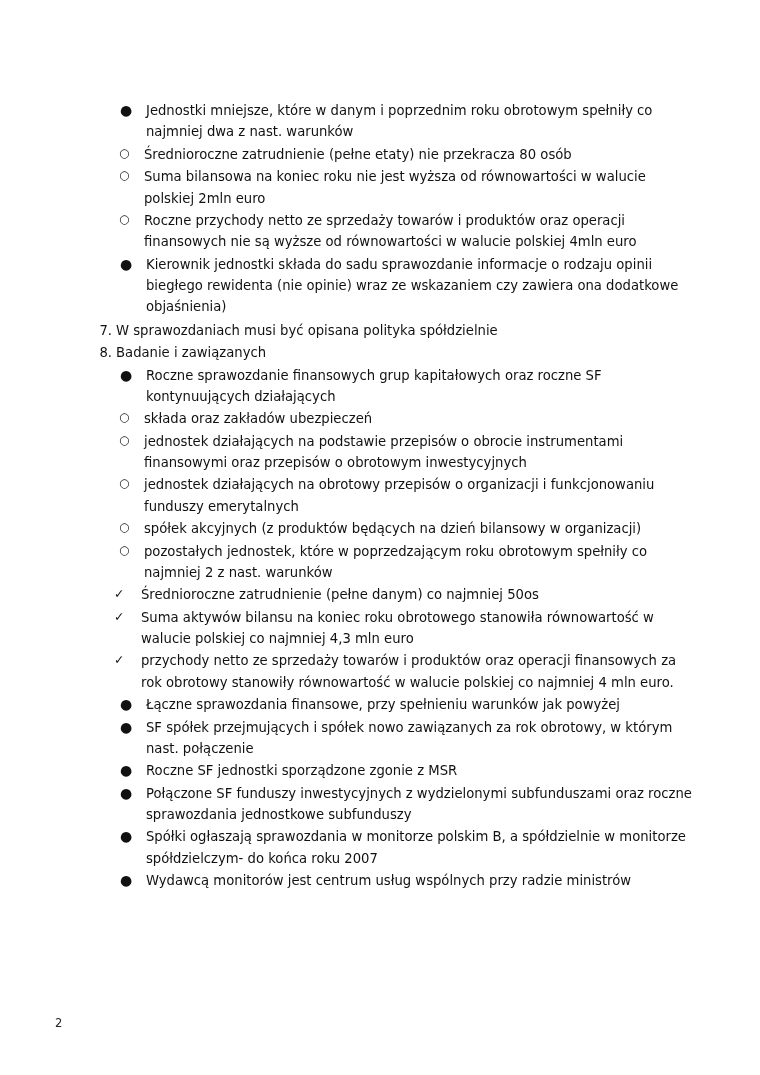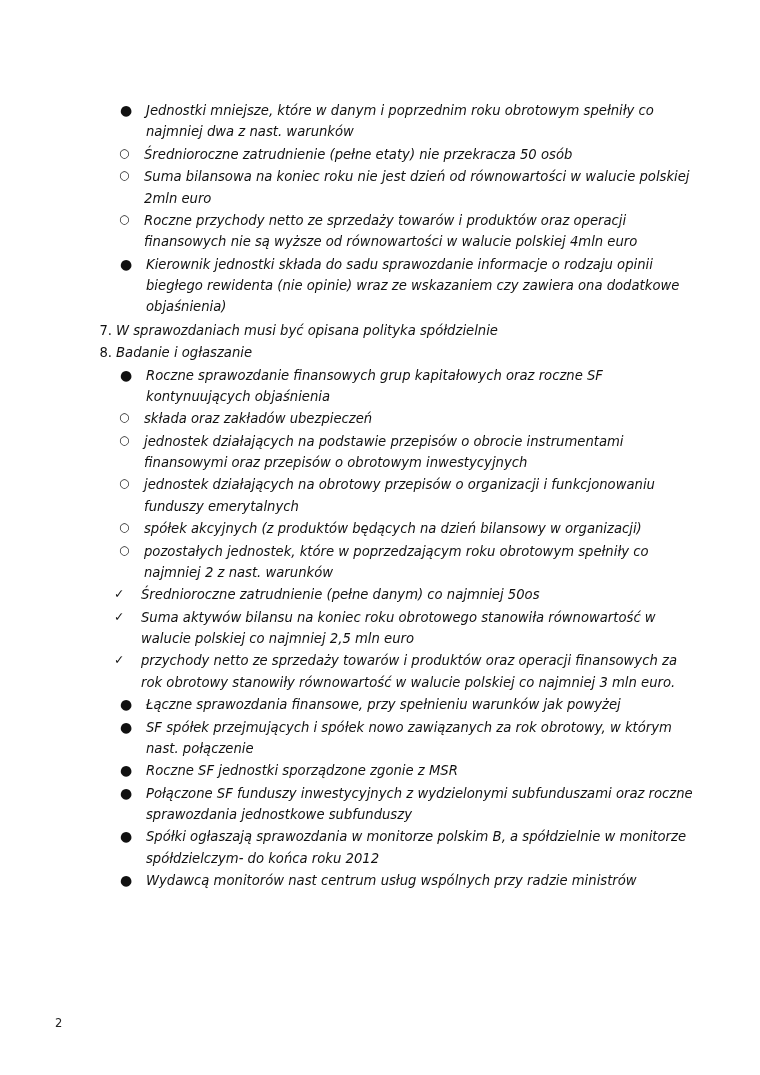--- a/index.html
+++ b/index.html
@@ -85,21 +85,20 @@
     padding-left: 27px;
   }
   .lvl-check > li > .marker {
     position: absolute;
     left: 0;
     top: 0;
     font-size: 12.5px;
   }
   .txt {
     display: block;
-    font-style: italic;
   }
   .page-number {
     position: absolute;
     left: 55px;
     bottom: 45px;
     font-size: 11.5px;
     color: #222;
   }
 </style>
 </head>
@@ -109,51 +108,51 @@
   <div class="doc-body" id="doc-body">
       <ul class="lvl-bullet">
         <li>
           <span class="marker">●</span>
           <span class="txt">Jednostki mniejsze, które w danym i poprzednim roku obrotowym spełniły co najmniej dwa z nast. warunków</span>
         </li>
       </ul>
       <ul class="lvl-circle">
         <li>
           <span class="marker">○</span>
-          <span class="txt">Średnioroczne zatrudnienie (pełne etaty) nie przekracza 50 osób</span>
-        </li>
-        <li>
-          <span class="marker">○</span>
-          <span class="txt">Suma bilansowa na koniec roku nie jest dzień od równowartości w walucie polskiej 2mln euro</span>
+          <span class="txt">Średnioroczne zatrudnienie (pełne etaty) nie przekracza 80 osób</span>
+        </li>
+        <li>
+          <span class="marker">○</span>
+          <span class="txt">Suma bilansowa na koniec roku nie jest wyższa od równowartości w walucie polskiej 2mln euro</span>
         </li>
         <li>
           <span class="marker">○</span>
           <span class="txt">Roczne przychody netto ze sprzedaży towarów i produktów oraz operacji finansowych nie są wyższe od równowartości w walucie polskiej 4mln euro</span>
         </li>
       </ul>
       <ul class="lvl-bullet">
         <li>
           <span class="marker">●</span>
           <span class="txt">Kierownik jednostki składa do sadu sprawozdanie informacje o rodzaju opinii biegłego rewidenta (nie opinie) wraz ze wskazaniem czy zawiera ona dodatkowe objaśnienia)</span>
         </li>
       </ul>
       <ol class="lvl-num">
         <li>
           <span class="marker">7.</span>
           <span class="txt">W sprawozdaniach musi być opisana polityka spółdzielnie</span>
         </li>
         <li>
           <span class="marker">8.</span>
-          <span class="txt">Badanie i ogłaszanie</span>
+          <span class="txt">Badanie i zawiązanych</span>
         </li>
       </ol>
       <ul class="lvl-bullet">
         <li>
           <span class="marker">●</span>
-          <span class="txt">Roczne sprawozdanie finansowych grup kapitałowych oraz roczne SF kontynuujących objaśnienia</span>
+          <span class="txt">Roczne sprawozdanie finansowych grup kapitałowych oraz roczne SF kontynuujących działających</span>
         </li>
       </ul>
       <ul class="lvl-circle">
         <li>
           <span class="marker">○</span>
           <span class="txt">składa oraz zakładów ubezpieczeń</span>
         </li>
         <li>
           <span class="marker">○</span>
           <span class="txt">jednostek działających na podstawie przepisów o obrocie instrumentami finansowymi oraz przepisów o obrotowym inwestycyjnych</span>
@@ -171,25 +170,25 @@
           <span class="txt">pozostałych jednostek, które w poprzedzającym roku obrotowym spełniły co najmniej 2 z nast. warunków</span>
         </li>
       </ul>
       <ul class="lvl-check">
         <li>
           <span class="marker">✓</span>
           <span class="txt">Średnioroczne zatrudnienie (pełne danym) co najmniej 50os</span>
         </li>
         <li>
           <span class="marker">✓</span>
-          <span class="txt">Suma aktywów bilansu na koniec roku obrotowego stanowiła równowartość w walucie polskiej co najmniej 2,5 mln euro</span>
+          <span class="txt">Suma aktywów bilansu na koniec roku obrotowego stanowiła równowartość w walucie polskiej co najmniej 4,3 mln euro</span>
         </li>
         <li>
           <span class="marker">✓</span>
-          <span class="txt">przychody netto ze sprzedaży towarów i produktów oraz operacji finansowych za rok obrotowy stanowiły równowartość w walucie polskiej co najmniej 3 mln euro.</span>
+          <span class="txt">przychody netto ze sprzedaży towarów i produktów oraz operacji finansowych za rok obrotowy stanowiły równowartość w walucie polskiej co najmniej 4 mln euro.</span>
         </li>
       </ul>
       <ul class="lvl-bullet">
         <li>
           <span class="marker">●</span>
           <span class="txt">Łączne sprawozdania finansowe, przy spełnieniu warunków jak powyżej</span>
         </li>
         <li>
           <span class="marker">●</span>
           <span class="txt">SF spółek przejmujących i spółek nowo zawiązanych za rok obrotowy, w którym nast. połączenie</span>
@@ -197,22 +196,22 @@
         <li>
           <span class="marker">●</span>
           <span class="txt">Roczne SF jednostki sporządzone zgonie z MSR</span>
         </li>
         <li>
           <span class="marker">●</span>
           <span class="txt">Połączone SF funduszy inwestycyjnych z wydzielonymi subfunduszami oraz roczne sprawozdania jednostkowe subfunduszy</span>
         </li>
         <li>
           <span class="marker">●</span>
-          <span class="txt">Spółki ogłaszają sprawozdania w monitorze polskim B, a spółdzielnie w monitorze spółdzielczym- do końca roku 2012</span>
-        </li>
-        <li>
-          <span class="marker">●</span>
-          <span class="txt">Wydawcą monitorów nast centrum usług wspólnych przy radzie ministrów</span>
+          <span class="txt">Spółki ogłaszają sprawozdania w monitorze polskim B, a spółdzielnie w monitorze spółdzielczym- do końca roku 2007</span>
+        </li>
+        <li>
+          <span class="marker">●</span>
+          <span class="txt">Wydawcą monitorów jest centrum usług wspólnych przy radzie ministrów</span>
         </li>
       </ul>
     </div>
   <div class="page-number">2</div>
 </div>
 
 </body></html>

